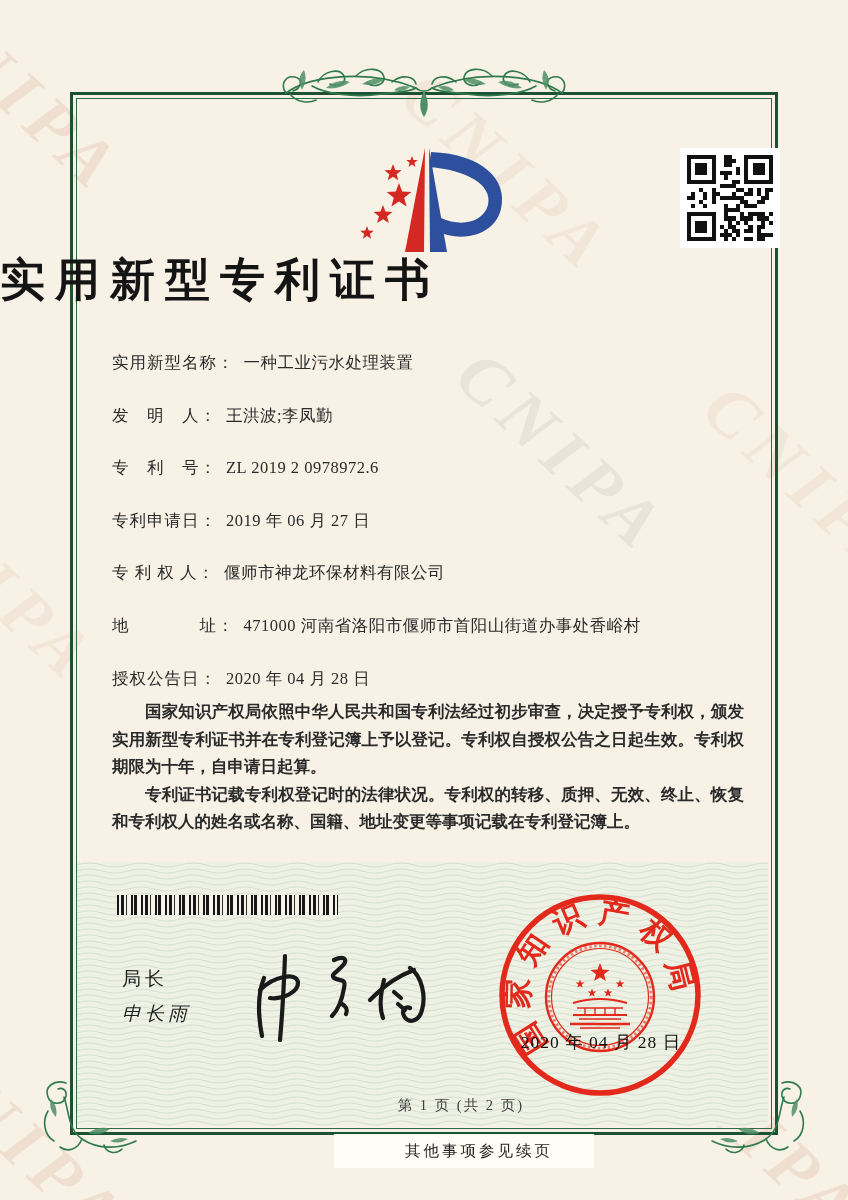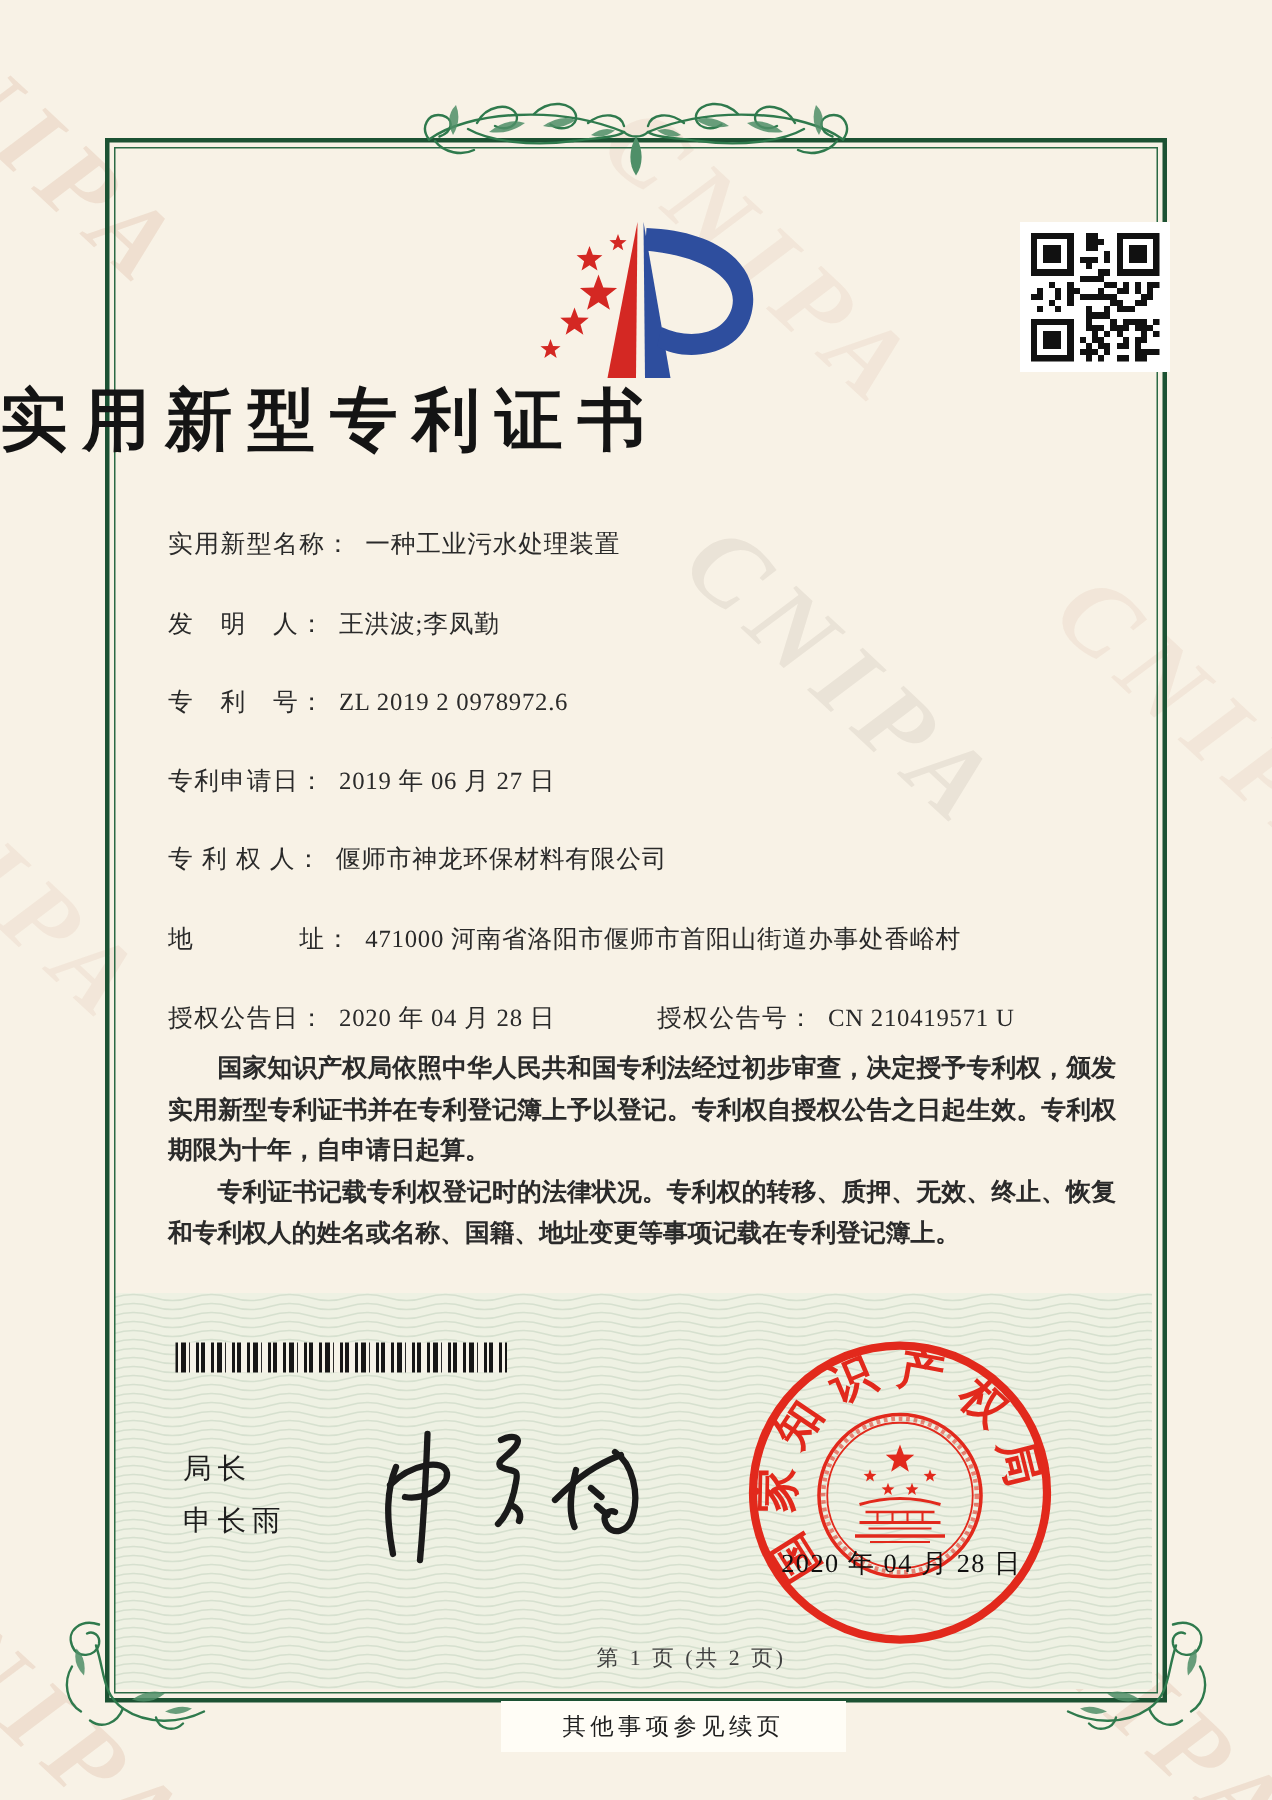--- a/index.html
+++ b/index.html
@@ -66,33 +66,33 @@
     position:absolute; left:117px; top:895px; width:221px; height:20px; z-index:4;
     background-color:#f6f3e9;
     background-image:repeating-linear-gradient(90deg,
       #161616 0px 2px,  rgba(0,0,0,0) 2px 4px,
       #161616 4px 7px,  rgba(0,0,0,0) 7px 9px,
       #2c2c2c 9px 10px, rgba(0,0,0,0) 10px 14px,
       #161616 14px 16px,rgba(0,0,0,0) 16px 17px,
       #161616 17px 20px,rgba(0,0,0,0) 20px 24px);
   }
   .officer-role { position:absolute; left:122px; top:966px;  font-size:19px; letter-spacing:4px; color:#1d1d1d; z-index:4; }
-  .officer-name { position:absolute; left:122px; top:1001px; font-size:19px; letter-spacing:4px; color:#1d1d1d; z-index:4; }
+  .officer-name { position:absolute; left:122px; top:1001px; font-size:19px; letter-spacing:4px; color:#1d1d1d; z-index:4;font-style:italic; }
   .signature { position:absolute; left:238px; top:948px; width:210px; height:95px; z-index:4; }
   .seal { position:absolute; left:490px; top:885px; width:220px; height:220px; z-index:4; }
   .seal-date {
     position:absolute; left:495px; top:1030px; width:212px; text-align:center;
     font-size:17.5px; letter-spacing:1px; color:#101010; z-index:5;
   }
   .page-info { position:absolute; left:294px; top:1096px; width:230px; text-align:right;
                font-size:14.5px; letter-spacing:2px; color:#404040; z-index:4; }
   .continuation {
     position:absolute; left:334px; top:1134px; width:230px; height:34px;
     background:#fffdf6; display:flex; align-items:center; justify-content:center;
-    font-size:15.5px; letter-spacing:3px; color:#1e1e1e; z-index:3;
+    font-size:15.5px; letter-spacing:3px; color:#1e1e1e; z-index:3;padding-left:30px;
   }
 </style>
 </head>
 <body>
 
 <div class="page">
 
   <div class="wm wm-pink  wm1">CNIPA</div>
   <div class="wm wm-pink2 wm2">CNIPA</div>
   <div class="wm wm-gray  wm3">CNIPA</div>
@@ -364,23 +364,20 @@
       <span class="f-label">专利申请日：</span><span class="f-value">2019 年 06 月 27 日</span>
     </div>
     <div class="f-row">
       <span class="f-label">专 利 权 人：</span><span class="f-value">偃师市神龙环保材料有限公司</span>
     </div>
     <div class="f-row">
       <span class="f-label">地　　　　址：</span><span class="f-value">471000  河南省洛阳市偃师市首阳山街道办事处香峪村</span>
     </div>
     <div class="f-row">
       <span class="f-label">授权公告日：</span><span class="f-value">2020 年 04 月 28 日</span>
-      <span class="pair2">
-        <span class="f-label">授权公告号：</span><span class="f-value">CN 210419571 U</span>
-      </span>
     </div>
   </div>
 
   <div class="body-text">
     <p>国家知识产权局依照中华人民共和国专利法经过初步审查，决定授予专利权，颁发实用新型专利证书并在专利登记簿上予以登记。专利权自授权公告之日起生效。专利权期限为十年，自申请日起算。</p>
     <p>专利证书记载专利权登记时的法律状况。专利权的转移、质押、无效、终止、恢复和专利权人的姓名或名称、国籍、地址变更等事项记载在专利登记簿上。</p>
   </div>
 
   <div class="barcode"></div>
 

